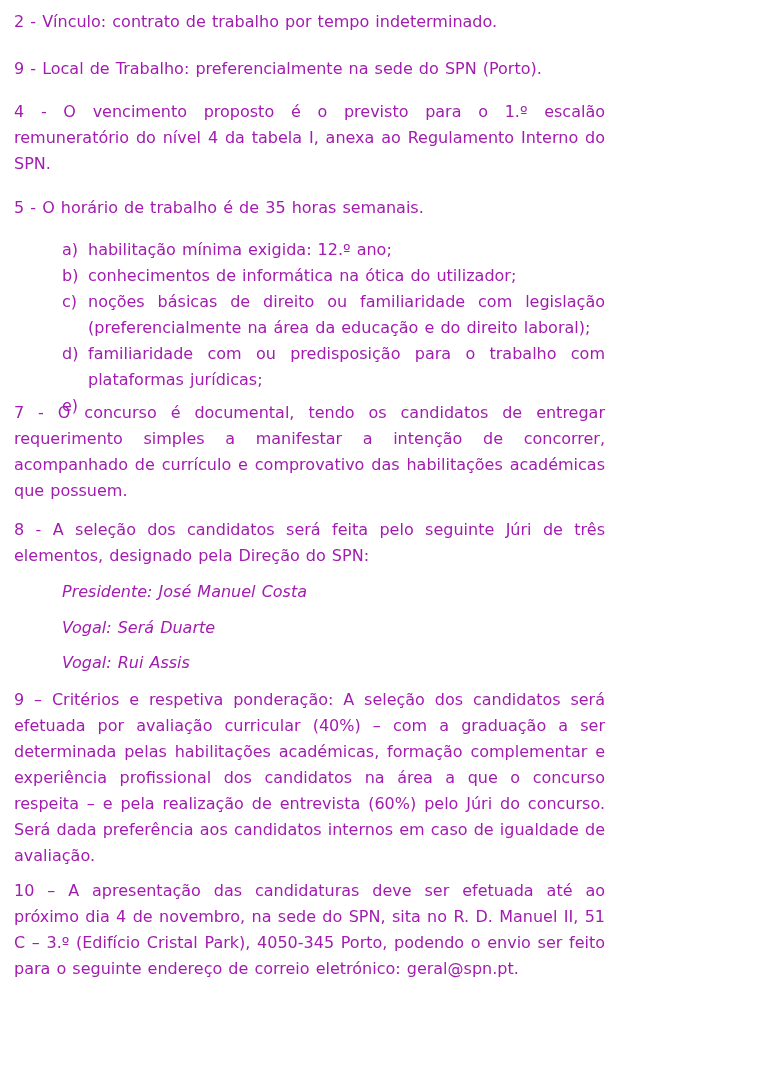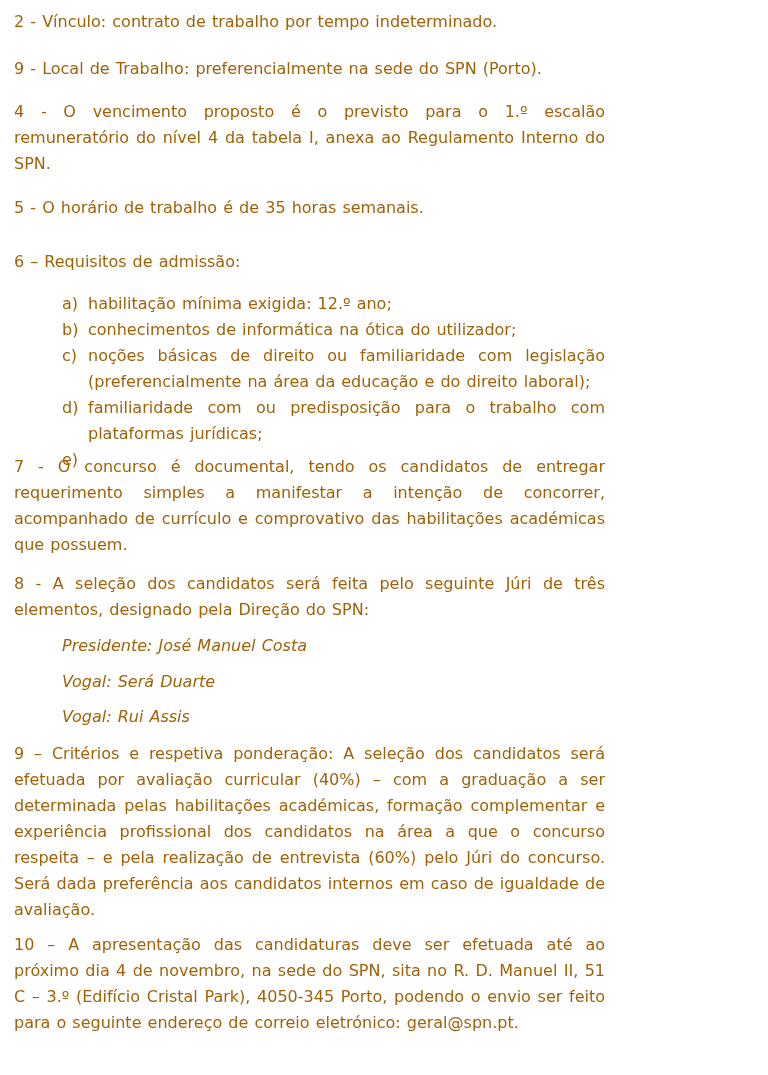--- a/index.html
+++ b/index.html
@@ -2,21 +2,21 @@
 <html><head>
 <meta charset="utf-8">
 <style>
   html, body { margin: 0; padding: 0; background: #ffffff; }
   .page {
     width: 618px;
     min-height: 1075px;
     box-sizing: border-box;
     padding: 9px 13px 8px 14px;
     background: #ffffff;
-    color: #a16207;
+    color: #a21caf;
     font-family: "DejaVu Sans", "Liberation Sans", sans-serif;
     font-size: 16px;
     line-height: 26px;
     word-spacing: 1px;
   }
   .para {
     margin: 0;
     text-align: justify;
   }
   .indented { margin-left: 48px; text-align: left; font-style: italic; }
@@ -29,41 +29,40 @@
   }
   .req-marker {
     position: absolute;
     left: 48px;
     top: 0;
   }
   .g7  { margin-bottom: 7px; }
   .g9  { margin-bottom: 9px; }
   .g10 { margin-bottom: 10px; }
   .g11 { margin-bottom: 11px; }
-  .g12 { margin-bottom: 28px; }
+  .g12 { margin-bottom: 16px; }
   .g13 { margin-bottom: 13px; }
   .g16 { margin-bottom: 16px; }
   .g17 { margin-bottom: 17px; }
   .g18 { margin-bottom: 18px; }
   .g21 { margin-bottom: 21px; }
 </style>
 </head>
 <body>
 
 <div class="page">
 
   <p class="para g21">2 - Vínculo: contrato de trabalho por tempo indeterminado.</p>
 
   <p class="para g17">9 - Local de Trabalho: preferencialmente na sede do SPN (Porto).</p>
 
   <p class="para g18">4 - O vencimento proposto é o previsto para o 1.º escalão remuneratório do nível 4 da tabela I, anexa ao Regulamento Interno do SPN.</p>
 
   <p class="para g12">5 - O horário de trabalho é de 35 horas semanais.</p>
 
-  <p class="para g16">6 – Requisitos de admissão:</p>
 
   <div class="req-list g7">
     <div class="req-item">
       <span class="req-marker">a)</span><span>habilitação mínima exigida: 12.º ano;</span>
     </div>
     <div class="req-item">
       <span class="req-marker">b)</span><span>conhecimentos de informática na ótica do utilizador;</span>
     </div>
     <div class="req-item">
       <span class="req-marker">c)</span><span>noções básicas de direito ou familiaridade com legislação (preferencialmente na área da educação e do direito laboral);</span>

